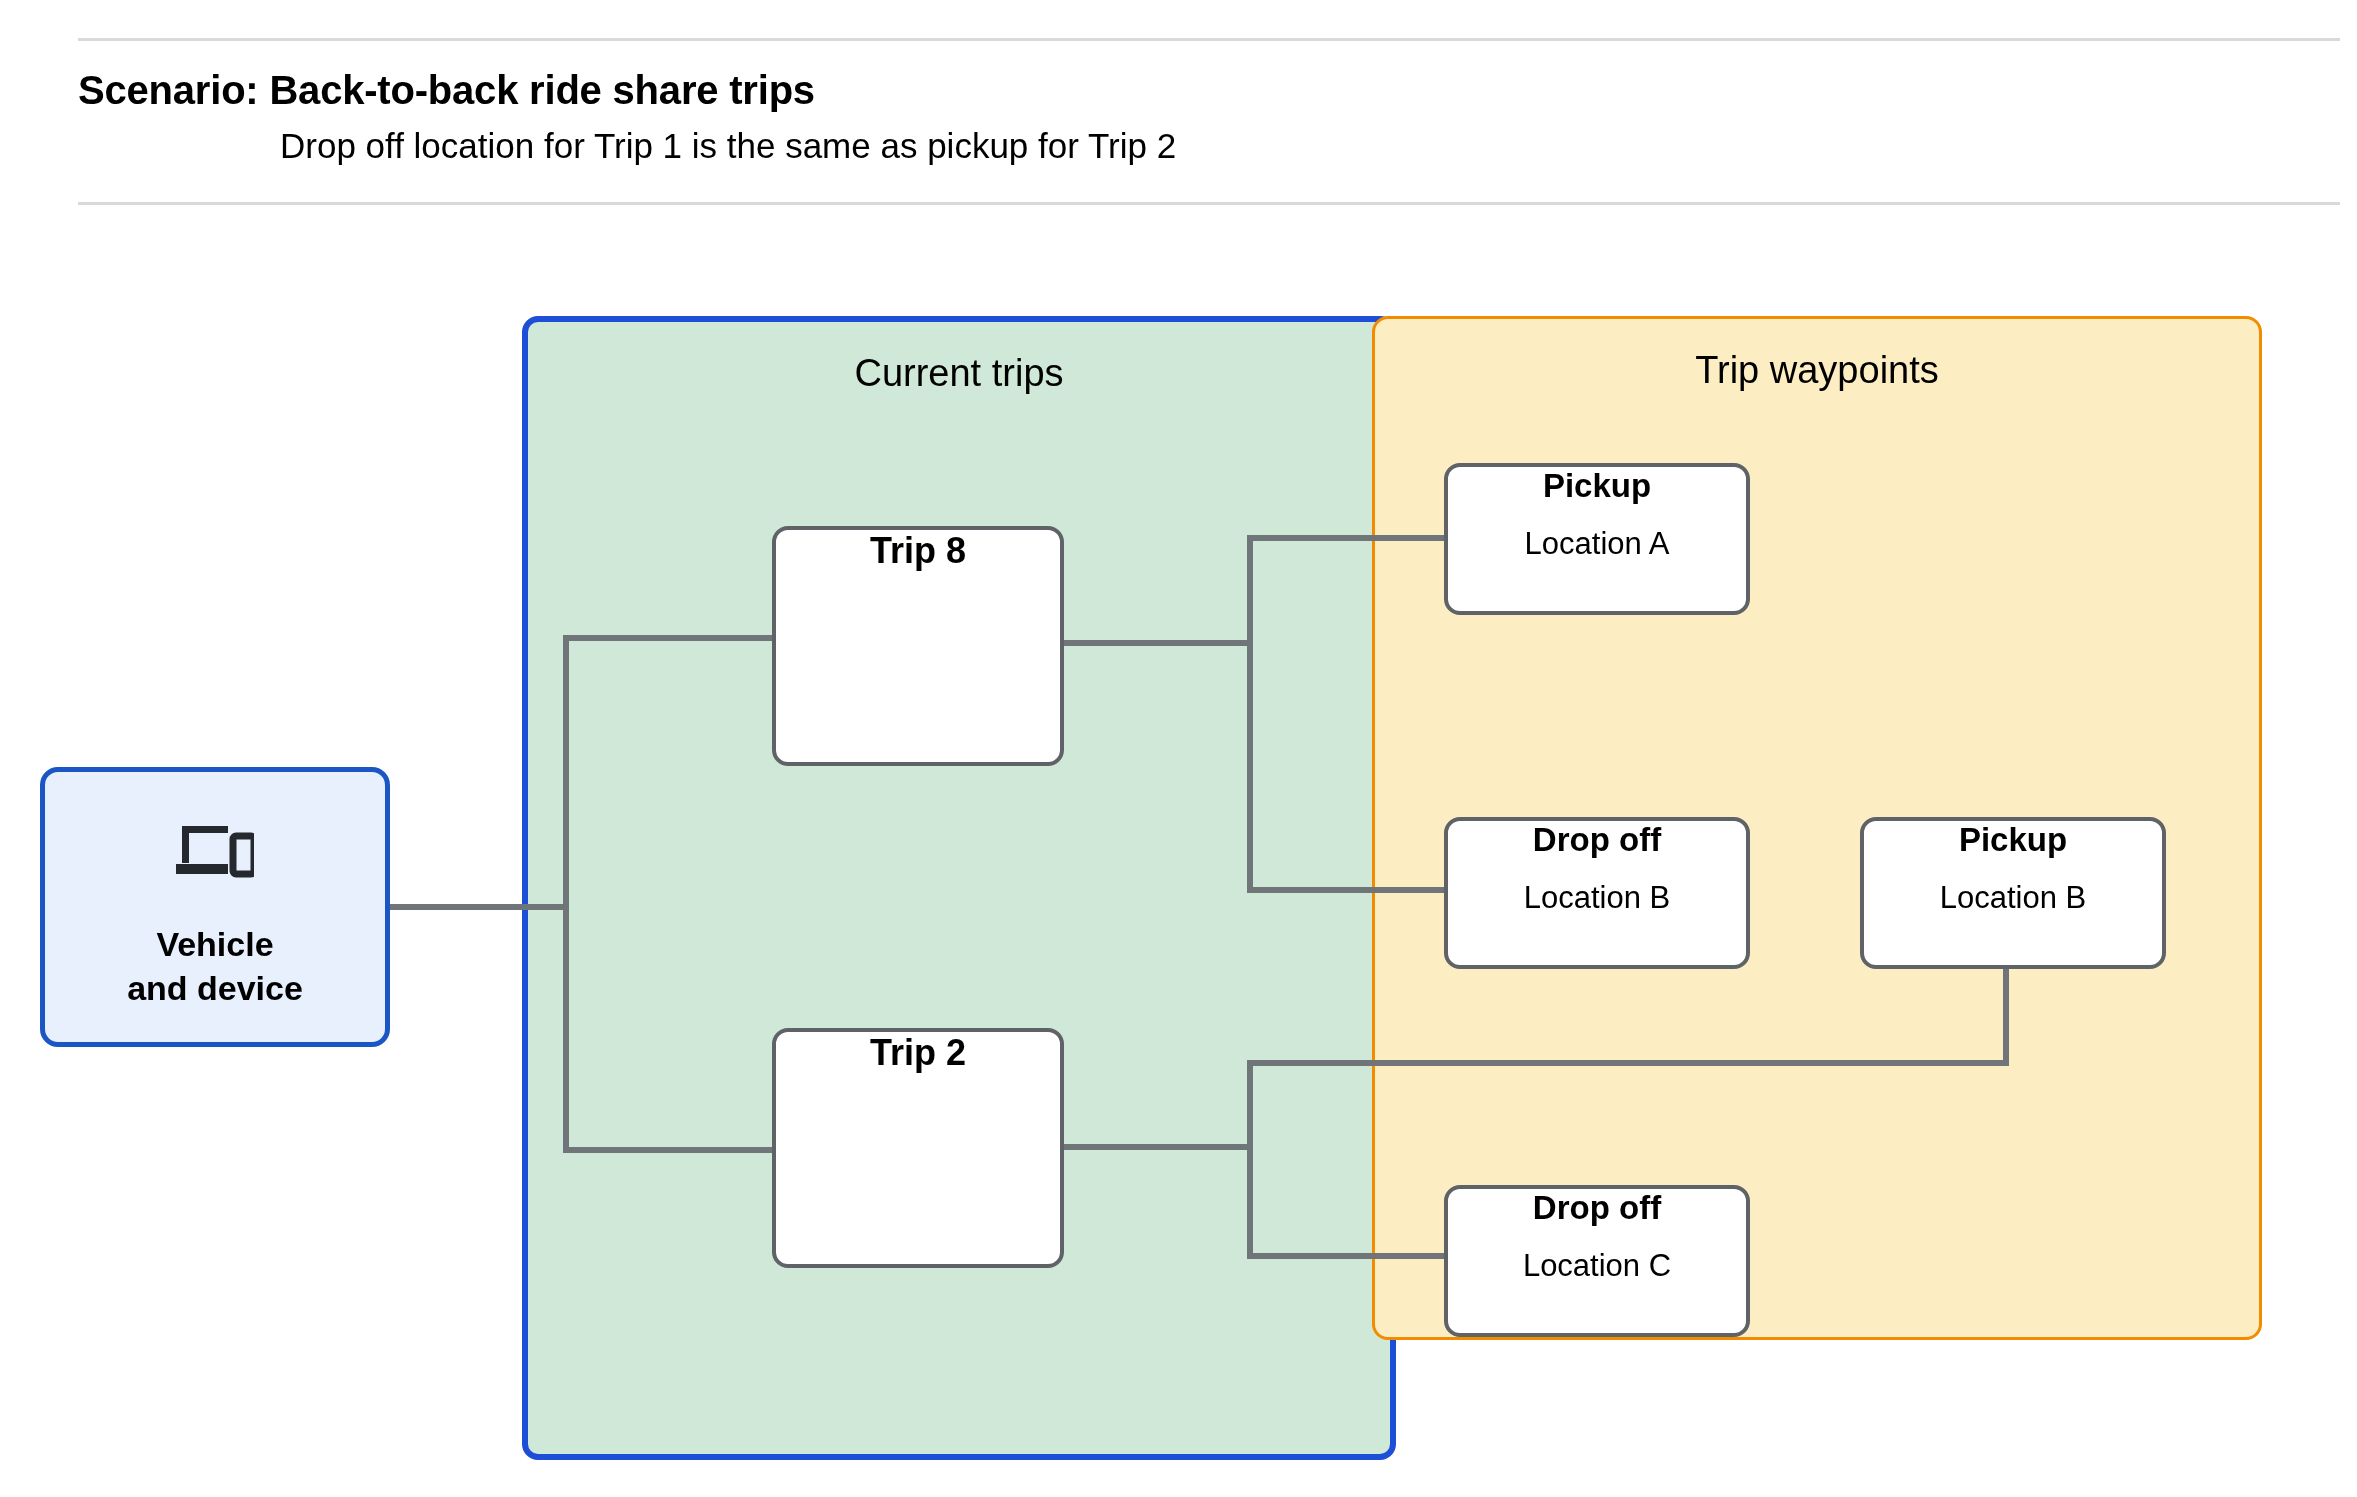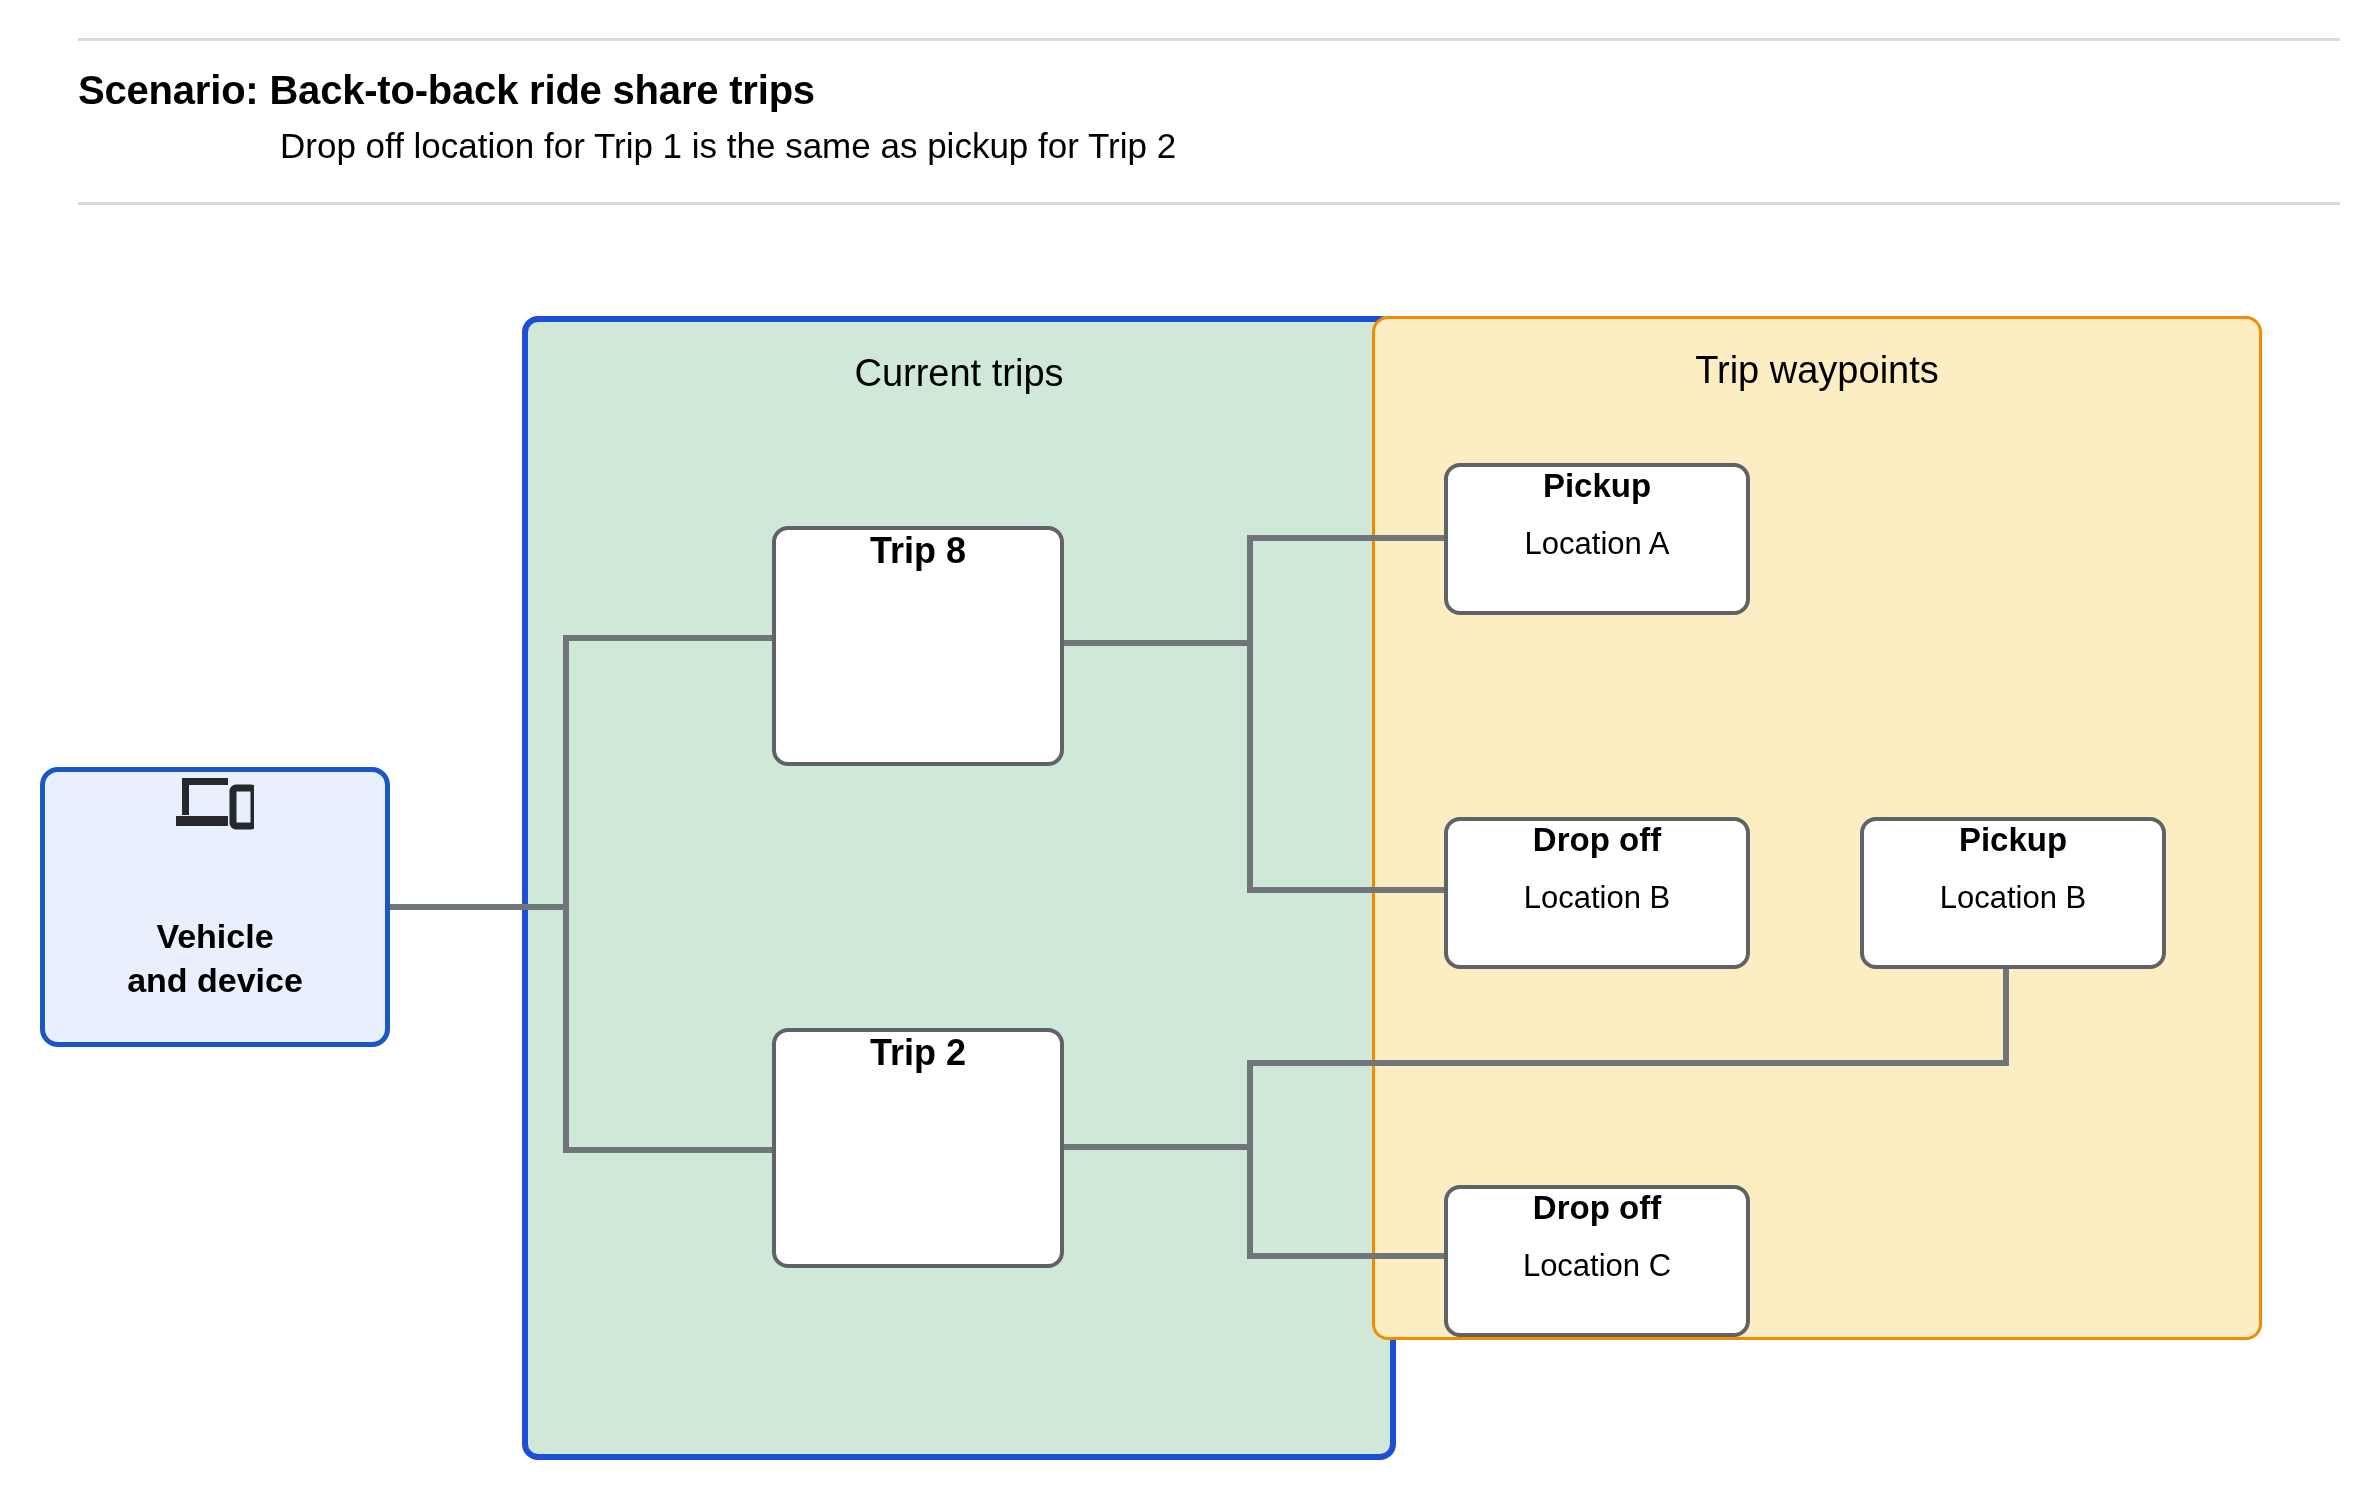--- a/index.html
+++ b/index.html
@@ -124,21 +124,21 @@
     margin-top: 20px;
   }
 
   #node-vehicle {
     left: 40px; top: 767px;
     width: 350px; height: 280px;
     background: #e8f0fe;
     border: 5px solid #1a56c4;
     border-radius: 18px;
     justify-content: flex-start;
-    gap: 40px;
+    padding-top: 48px;
   }
   #vehicle-icon { width: 78px; height: 58px; }
   #node-vehicle .node-title {
     margin-top: 44px;
     text-align: center;
     font-size: 34px;
     line-height: 1.3;
     white-space: pre-line;
   }
 

